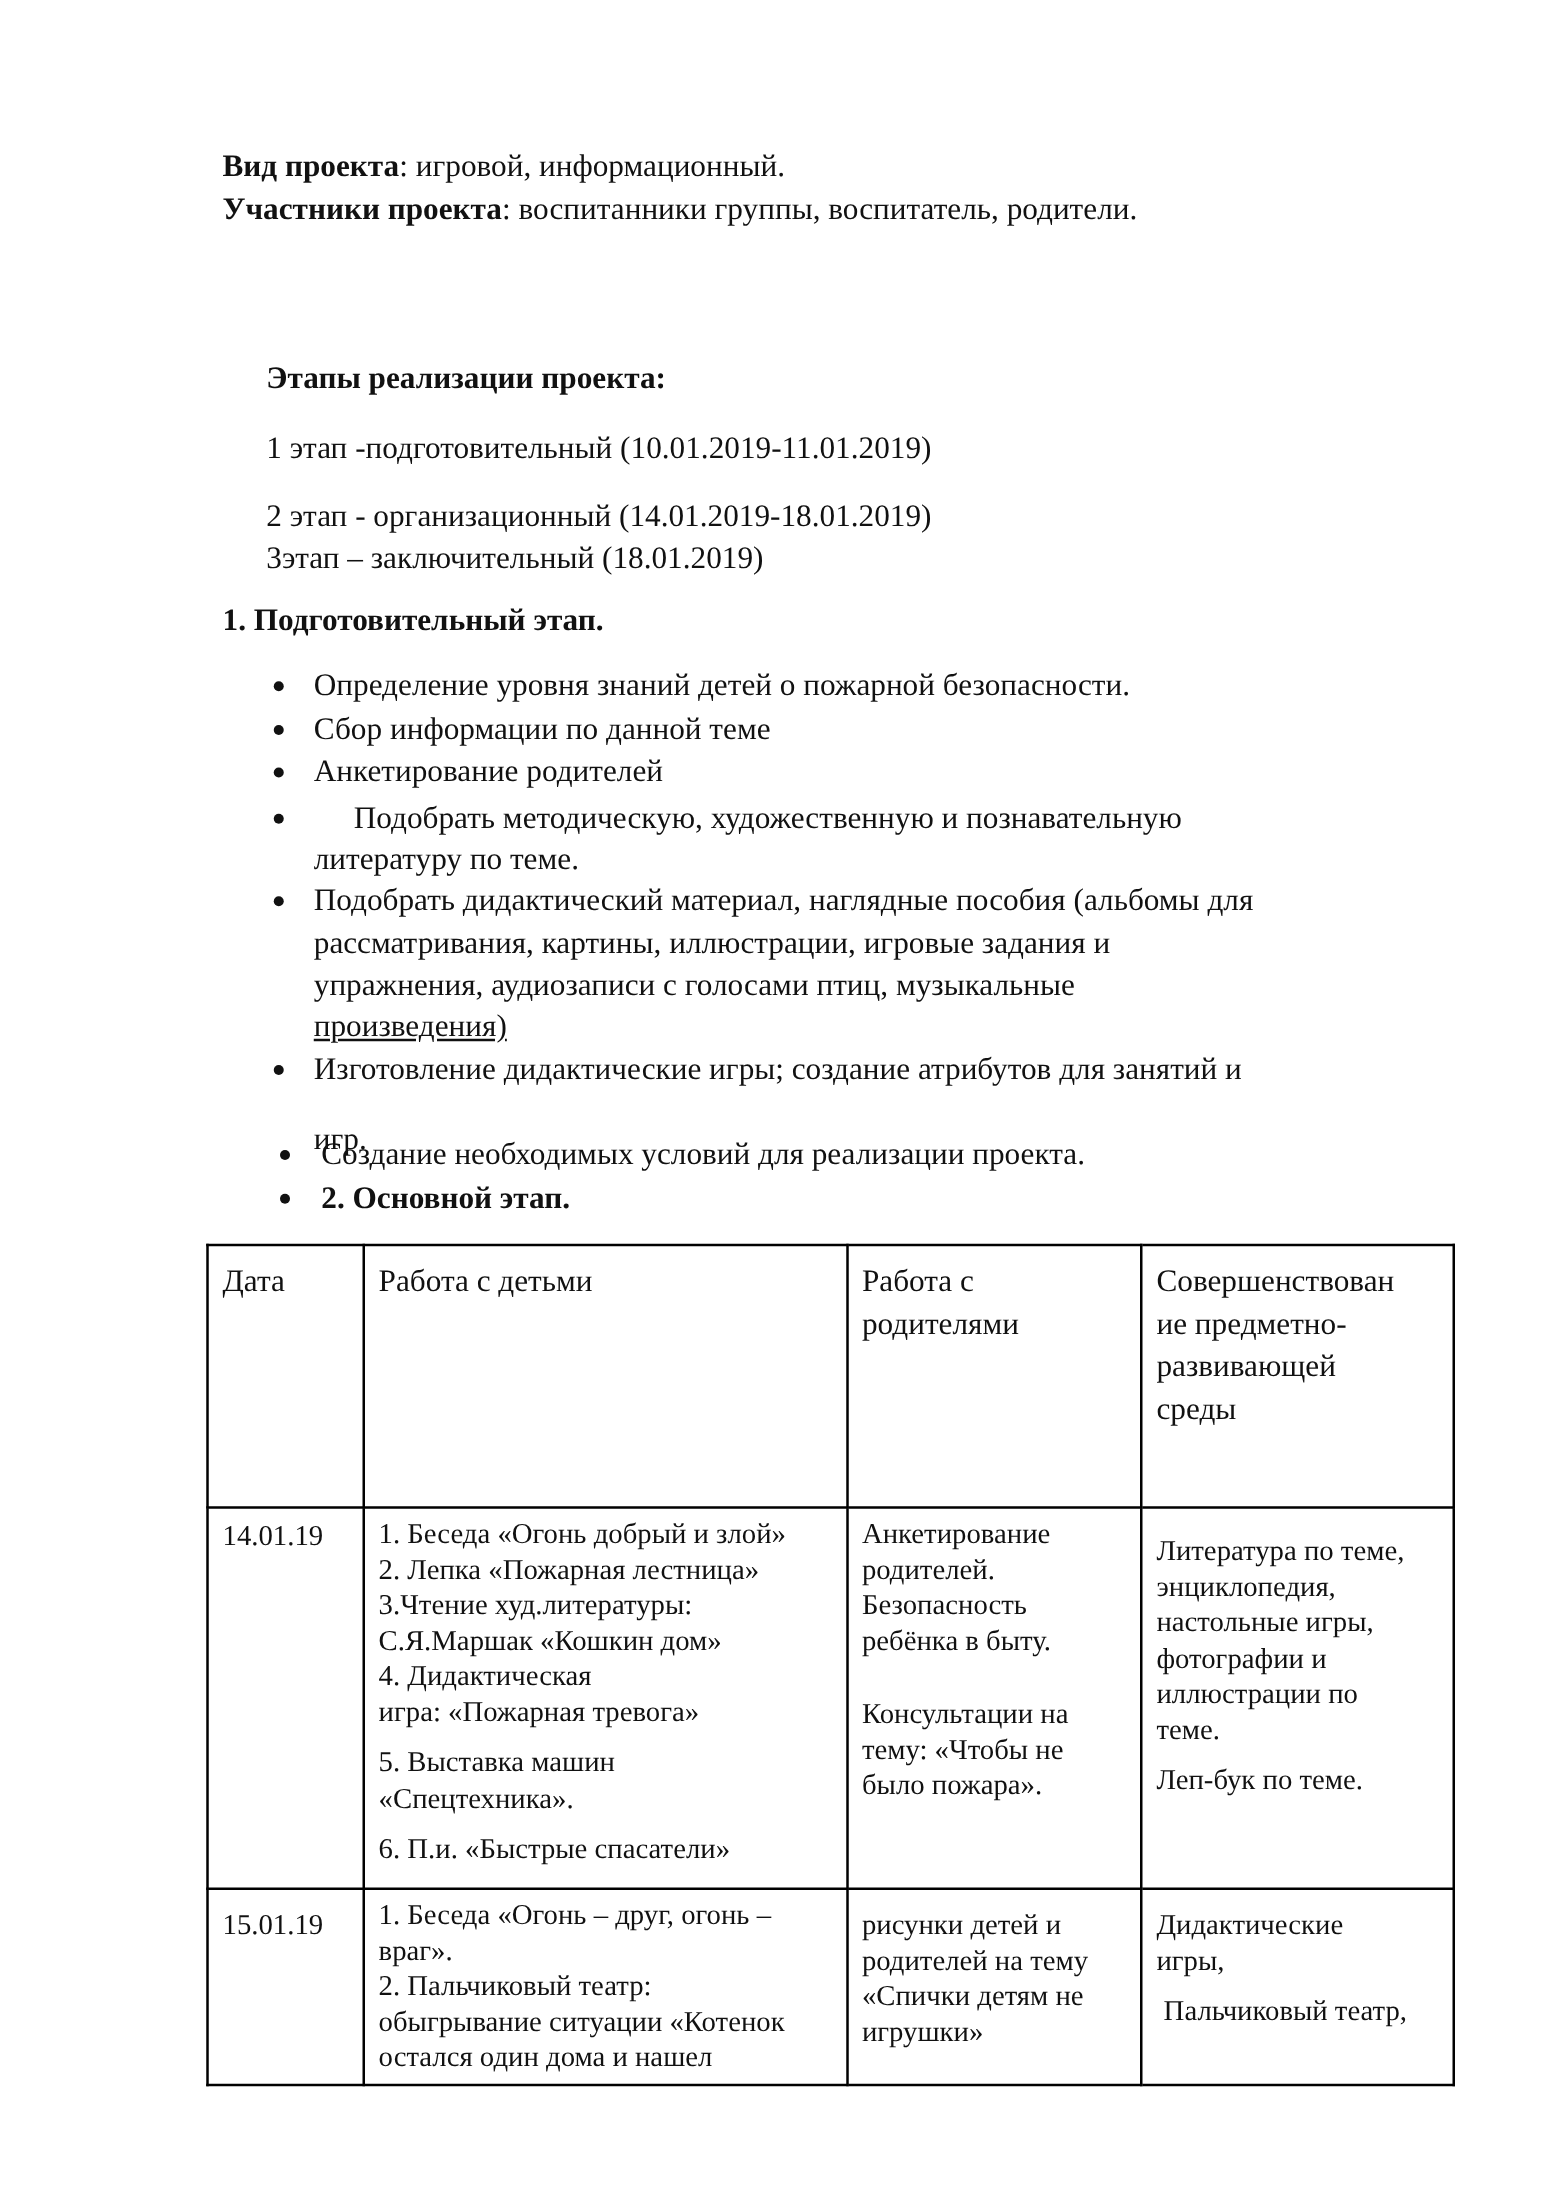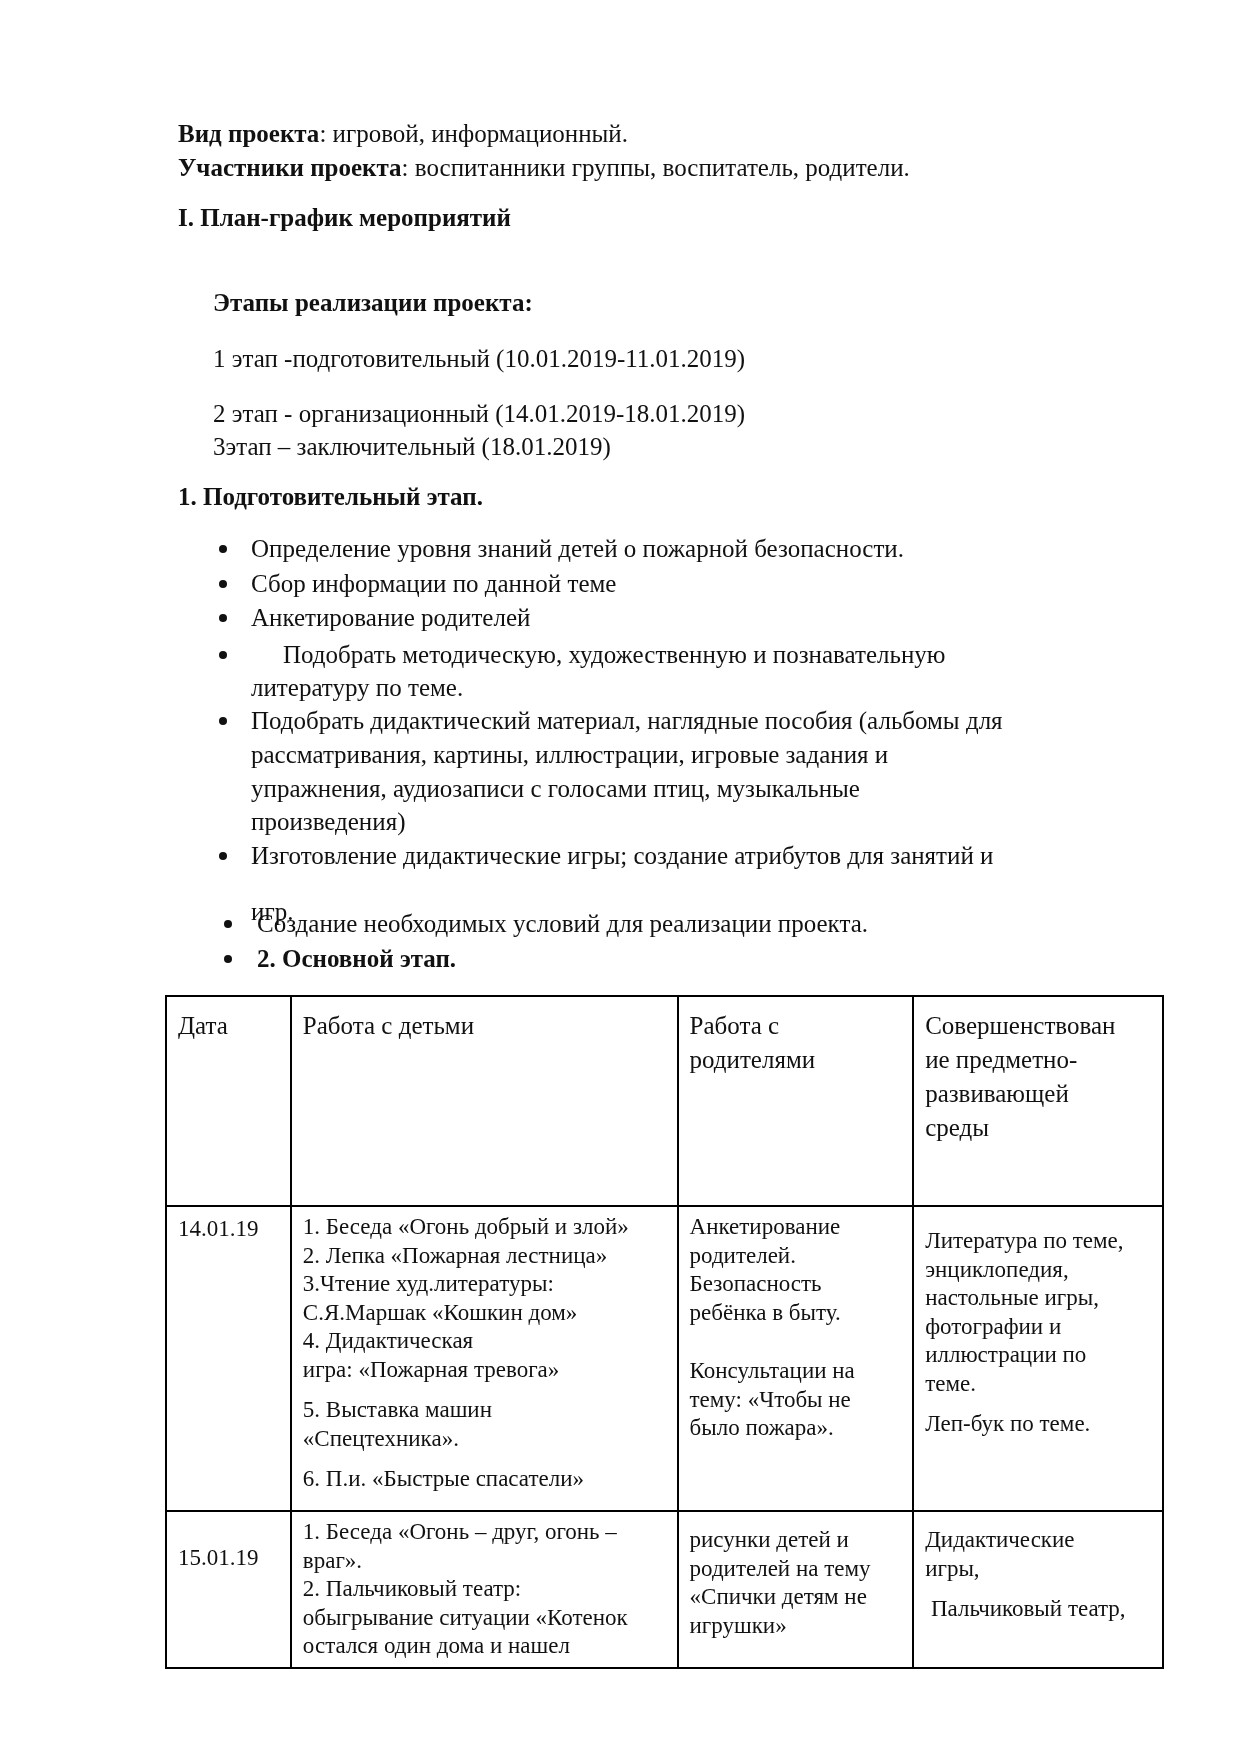--- a/index.html
+++ b/index.html
@@ -22,21 +22,20 @@
 
 <div class="page">
 
   <div class="line" style="left:178px; top:118px;">
     <span class="b">Вид проекта</span><span>: игровой, информационный.</span>
   </div>
   <div class="line" style="left:178px; top:152px;">
     <span class="b">Участники проекта</span><span>: воспитанники группы, воспитатель, родители.</span>
   </div>
 
-  <div class="line b" style="left:178px; top:202px;">I. План-график мероприятий</div>
 
   <div class="line b" style="left:213px; top:287px;">Этапы реализации проекта:</div>
   <div class="line" style="left:213px; top:343px;">1 этап -подготовительный (10.01.2019-11.01.2019)</div>
   <div class="line" style="left:213px; top:398px;">2 этап - организационный (14.01.2019-18.01.2019)</div>
   <div class="line" style="left:213px; top:431px;">3этап – заключительный (18.01.2019)</div>
 
   <div class="line b" style="left:178px; top:481px;">1. Подготовительный этап.</div>
 
   <span class="bullet" style="left:219px; top:545px;"></span>
   <div class="line" style="left:251px; top:533px;">Определение уровня знаний детей о пожарной безопасности.</div>
@@ -48,21 +47,21 @@
   <div class="line" style="left:251px; top:602px;">Анкетирование родителей</div>
 
   <span class="bullet" style="left:219px; top:651px;"></span>
   <div class="line" style="left:251px; top:639px;margin-left:32px;">Подобрать методическую, художественную и познавательную</div>
   <div class="line" style="left:251px; top:672px;">литературу по теме.</div>
 
   <span class="bullet" style="left:219px; top:717px;"></span>
   <div class="line" style="left:251px; top:705px;">Подобрать дидактический материал, наглядные пособия (альбомы для</div>
   <div class="line" style="left:251px; top:739px;">рассматривания, картины, иллюстрации, игровые задания и</div>
   <div class="line" style="left:251px; top:773px;">упражнения, аудиозаписи с голосами птиц, музыкальные</div>
-  <div class="line" style="left:251px; top:806px;">произведения)</div>
+  <div class="line" style="left:251px; top:806px;text-decoration:underline;">произведения)</div>
 
   <span class="bullet" style="left:219px; top:852px;"></span>
   <div class="line" style="left:251px; top:840px;">Изготовление дидактические игры; создание атрибутов для занятий и</div>
   <div class="line" style="left:251px; top:873px;margin-top:23px;">игр.</div>
 
   <span class="bullet" style="left:224px; top:920px;"></span>
   <div class="line" style="left:257px; top:908px;">Создание необходимых условий для реализации проекта.</div>
 
   <span class="bullet" style="left:224px; top:955px;"></span>
   <div class="line b" style="left:257px; top:943px;">2. Основной этап.</div>
@@ -144,21 +143,21 @@
           <div>иллюстрации по</div>
           <div>теме.</div>
           <div class="gap"></div>
           <div>Леп-бук по теме.</div>
         </div>
       </td>
     </tr>
 
     <tr style="height:150px;">
       <td>
-        <div class="cell-sm" style="padding-top:14px;margin-top:18px;">
+        <div class="cell-sm" style="padding-top:14px;">
               <div>15.01.19</div>
             </div>
       </td>
       <td>
         <div class="cell-sm">
           <div>1. Беседа «Огонь – друг, огонь –</div>
           <div>враг».</div>
           <div>2. Пальчиковый театр:</div>
           <div>обыгрывание ситуации «Котенок</div>
           <div>остался один дома и нашел</div>

